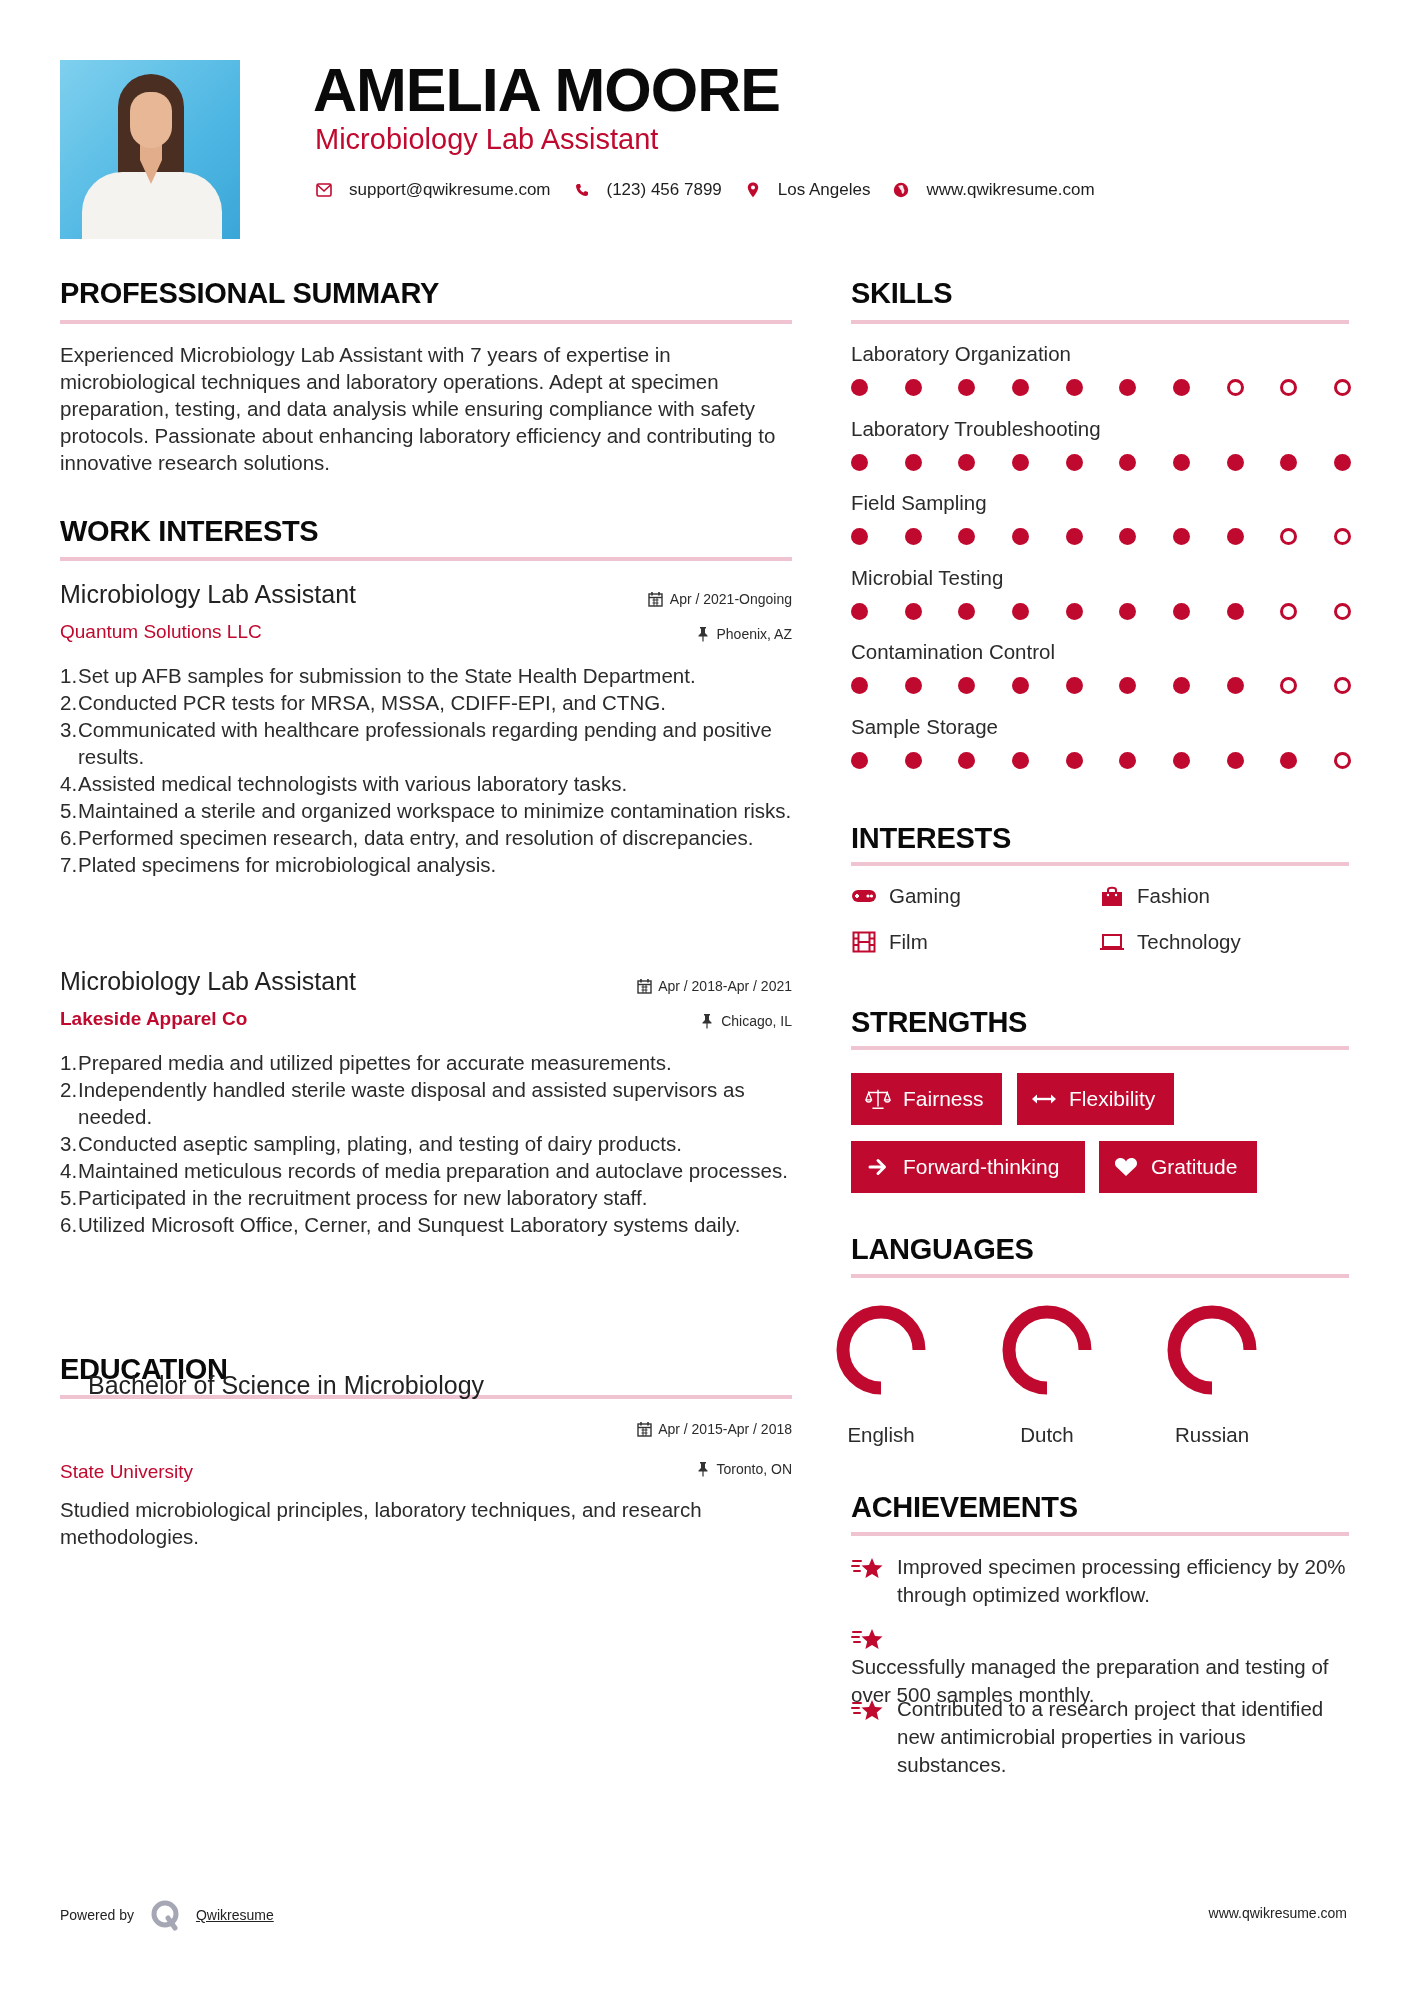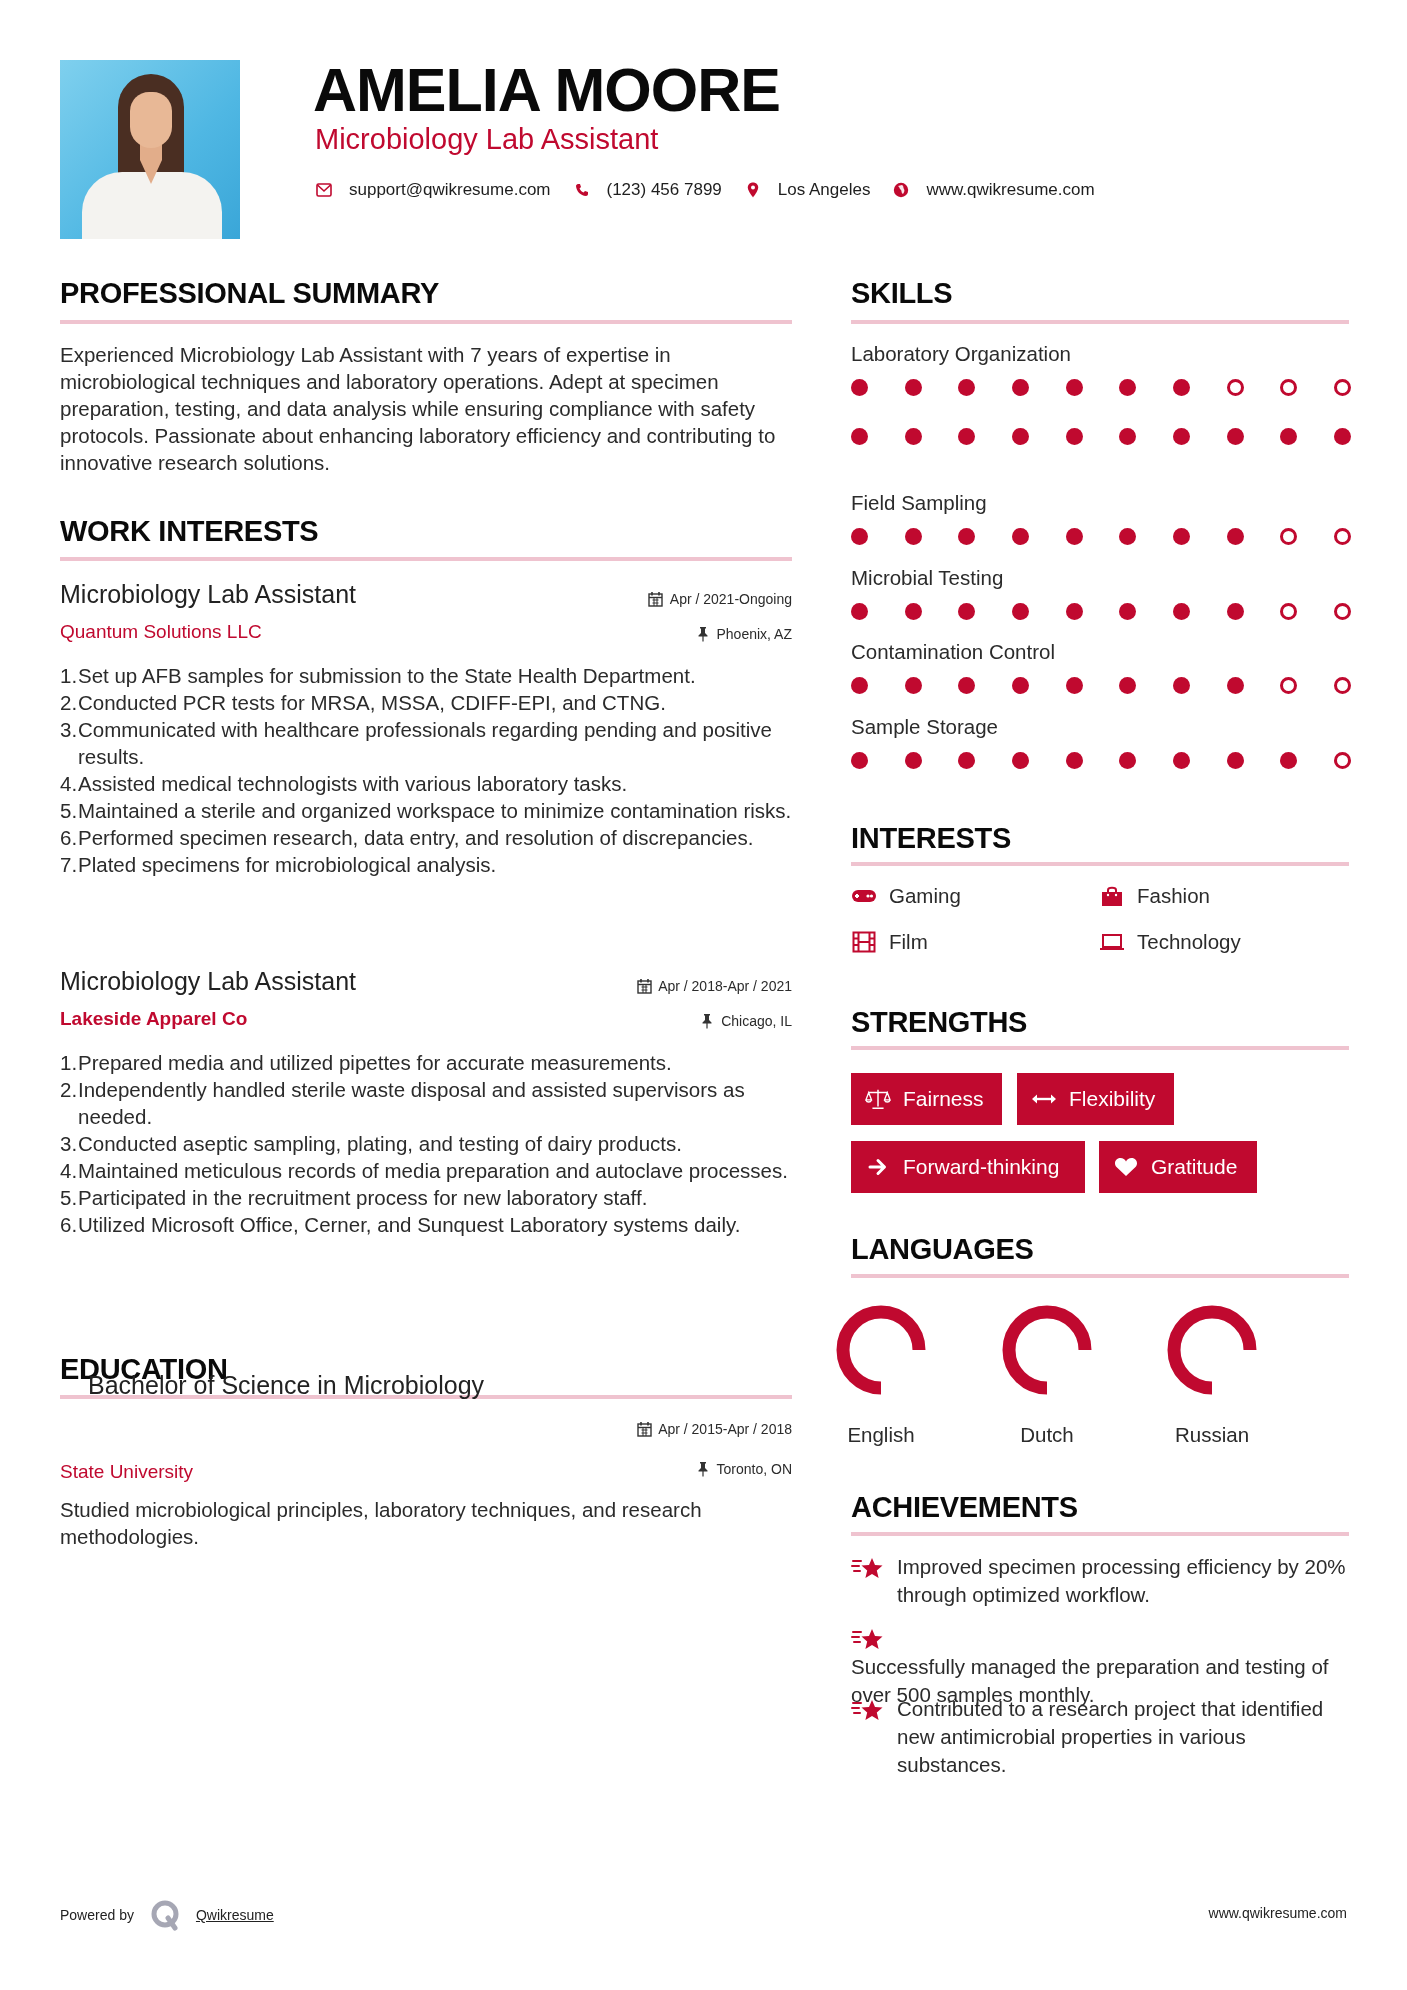--- a/index.html
+++ b/index.html
@@ -208,20 +208,21 @@
         <span class="dot"></span>
         <span class="dot"></span>
         <span class="dot"></span>
         <span class="dot"></span>
         <span class="dot empty"></span>
         <span class="dot empty"></span>
         <span class="dot empty"></span>
       </div>
     </div>
     <div class="skill" style="top: 415.5px;">
+      <div class="skill-label">Laboratory Troubleshooting</div>
       <div class="dots">
         <span class="dot"></span>
         <span class="dot"></span>
         <span class="dot"></span>
         <span class="dot"></span>
         <span class="dot"></span>
         <span class="dot"></span>
         <span class="dot"></span>
         <span class="dot"></span>
         <span class="dot"></span>

